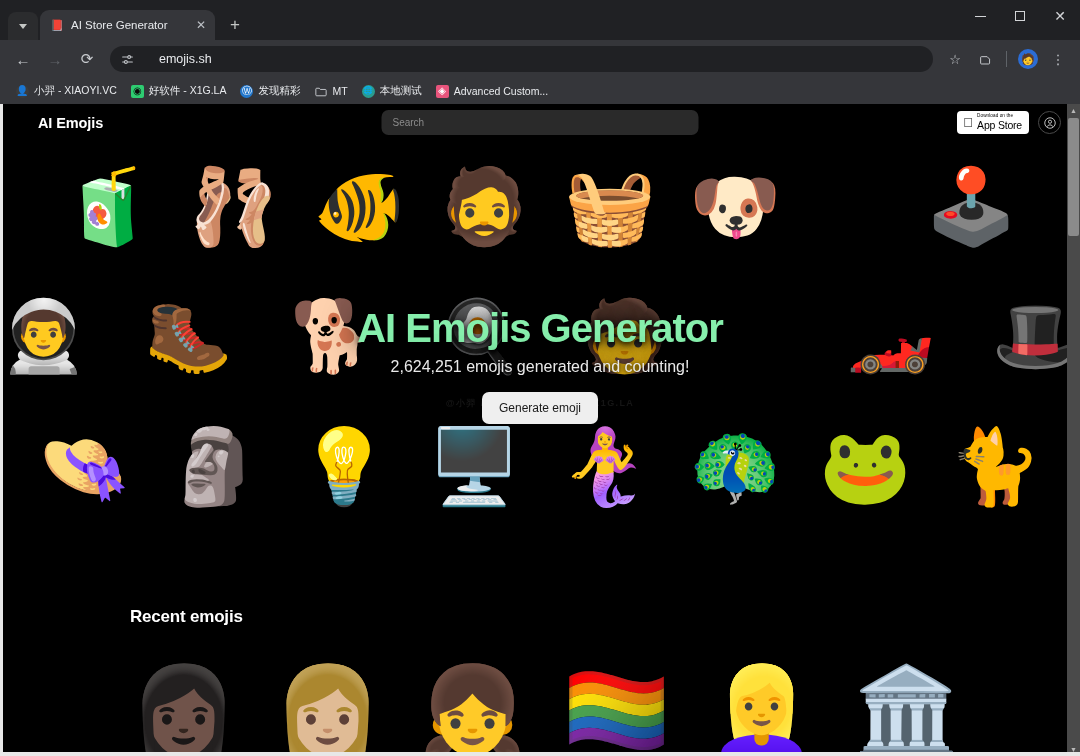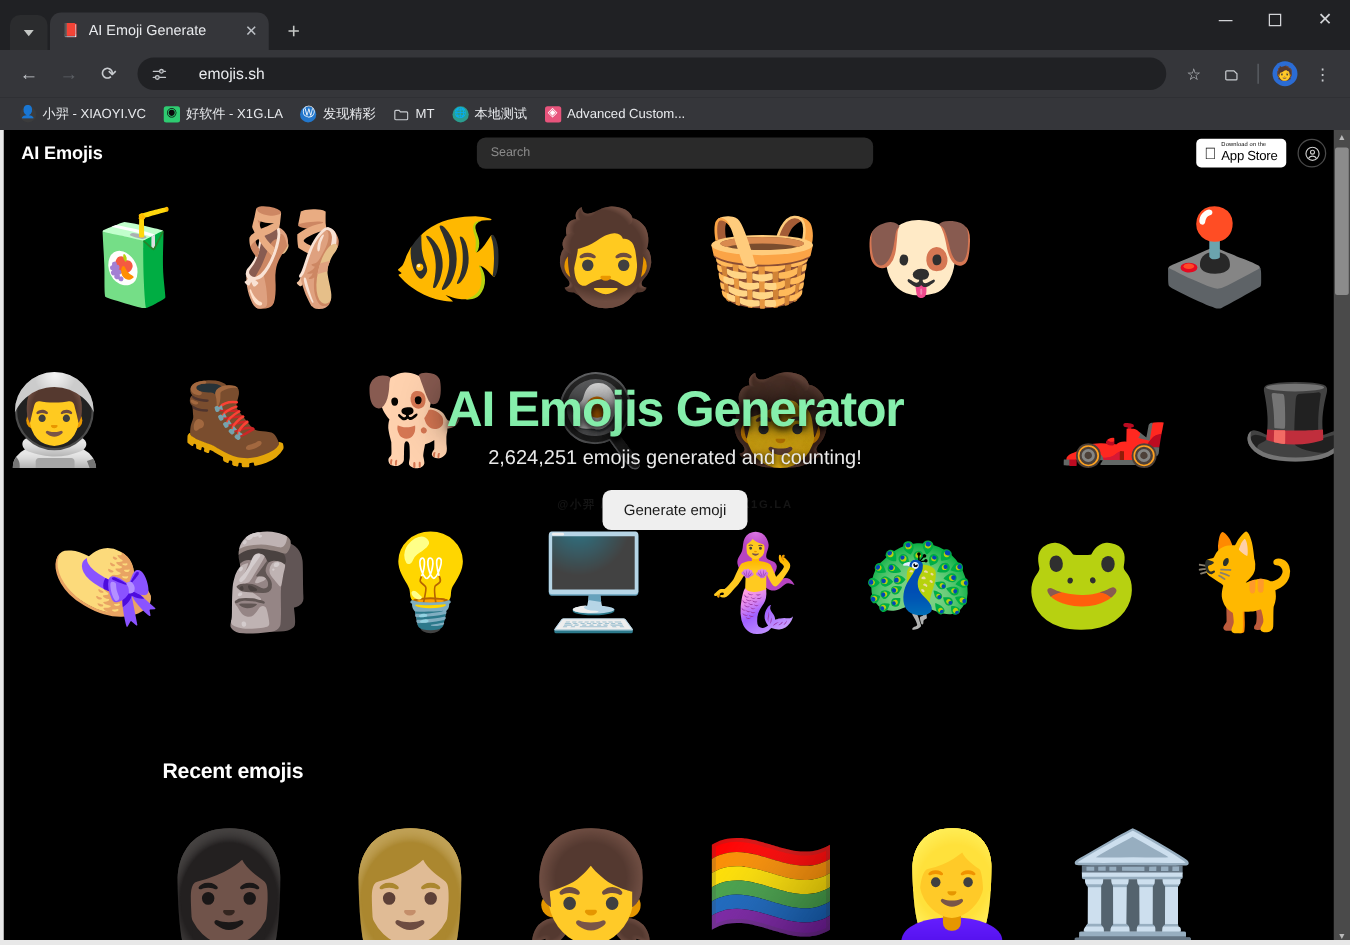--- a/index.html
+++ b/index.html
@@ -218,21 +218,21 @@
     align-items: center;
     padding: 0 14px;
     position: relative;
     z-index: 5;
   }
   .brand {
     color: #fff;
     font-size: 14.5px;
     font-weight: bold;
     letter-spacing: -0.1px;
-    margin-left: 3px;
+    margin-left: 24px;
   }
   .search-wrap {
     position: absolute;
     left: 50%;
     transform: translateX(-50%);
     width: 317px;
   }
   .search-input {
     width: 100%;
     height: 25px;
@@ -427,21 +427,21 @@
 
 <div class="browser-window">
 
   <div class="tab-strip">
     <div class="tab-search-chip">
       <span class="chev"></span>
     </div>
 
     <div class="tab">
       <span class="tab-favicon">📕</span>
-      <span class="tab-title">AI Emoji Generate</span>
+      <span class="tab-title">AI Store Generator</span>
       <span class="tab-close">✕</span>
     </div>
 
     <div class="new-tab-btn">+</div>
 
     <div class="win-controls">
       <div class="win-btn">
         <i class="glyph-min"></i>
       </div>
       <div class="win-btn">

